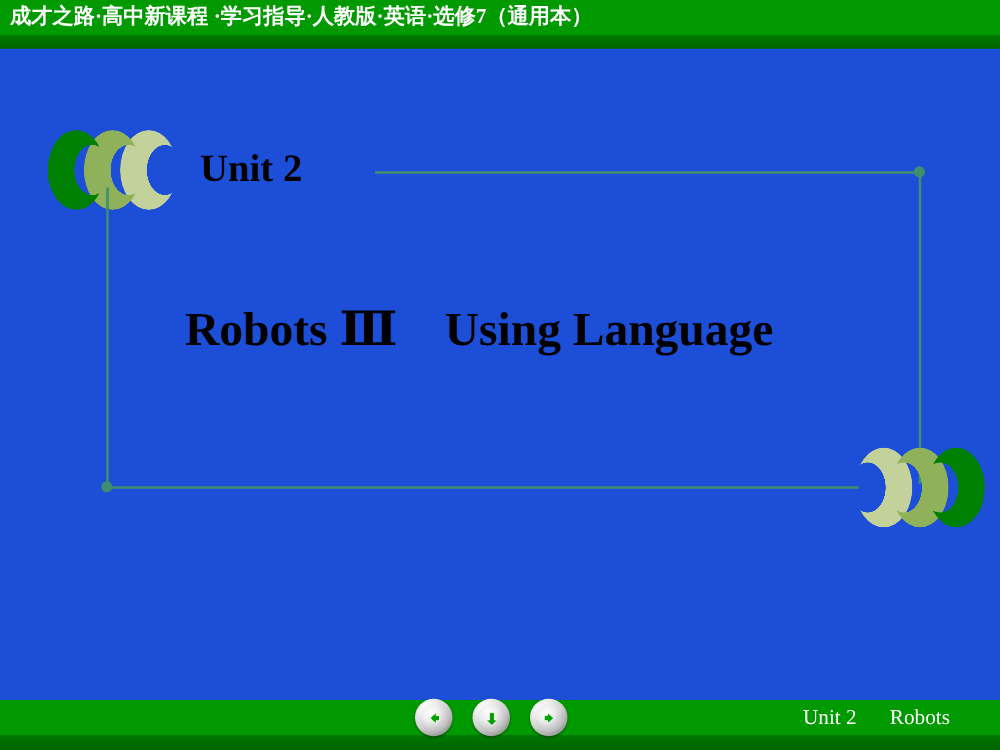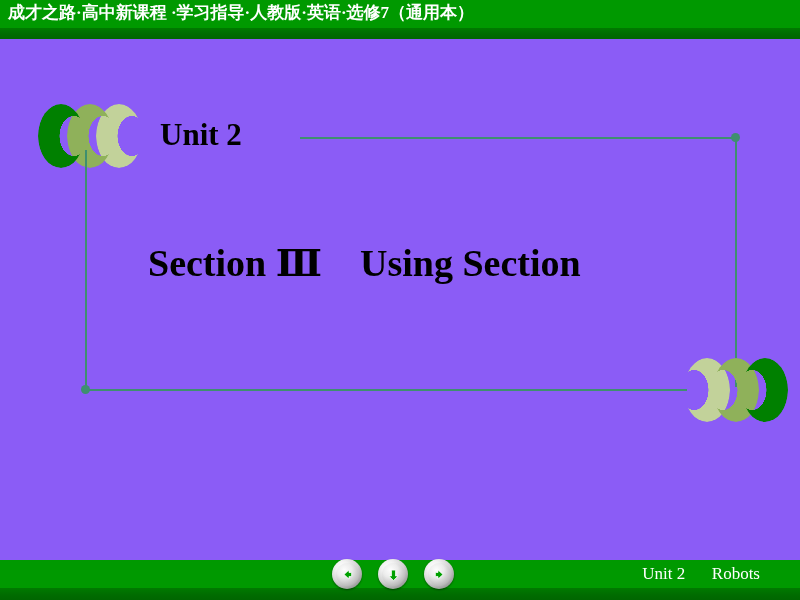--- a/index.html
+++ b/index.html
@@ -14,21 +14,21 @@
     overflow: hidden;
     font-family: "Liberation Serif", "DejaVu Serif", serif;
   }
 
   
   #slide {
     position: absolute;
     left: 0; top: 0;
     width: 800px;
     height: 572px;
-    background: #8b5cf6;
+    background: #1d4ed8;
   }
 
   
   #top-banner {
     position: absolute;
     left: 0; top: 0;
     width: 800px;
     height: 28px;
     background: #009900;
   }
@@ -190,21 +190,21 @@
 
   <div class="frame-line" style="left:85px; top:389px; width:602px; height:2px;"></div>
 
   <div class="frame-line" style="left:85px; top:150px; width:2px; height:240px;"></div>
 
   <div class="frame-dot" style="left:731px; top:133px;"></div>
   <div class="frame-dot" style="left:81px; top:385px;"></div>
 
   <div id="unit-heading">Unit 2</div>
 
-  <div id="section-heading">Section Ⅲ　Using Section</div>
+  <div id="section-heading">Robots Ⅲ　Using Language</div>
 
   <div class="chev-group" style="left:684px; top:358px; width:120px; height:64px;">
     <div class="chev chev-right" style="left:0px;  color:#c2d29a;"></div>
     <div class="chev chev-right" style="left:29px; color:#8fb15a;"></div>
     <div class="chev chev-right" style="left:58px; color:#008000;"></div>
   </div>
 
   <div id="bottom-banner"></div>
   <div id="bottom-banner-shadow"></div>
 

